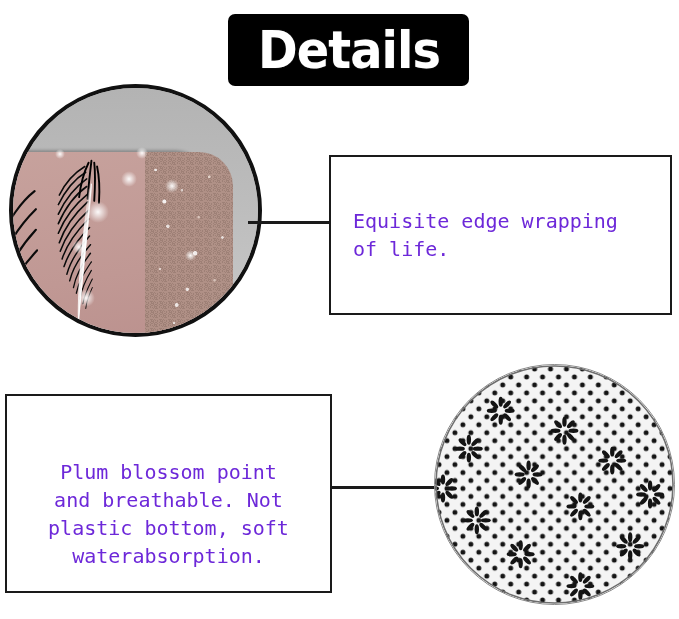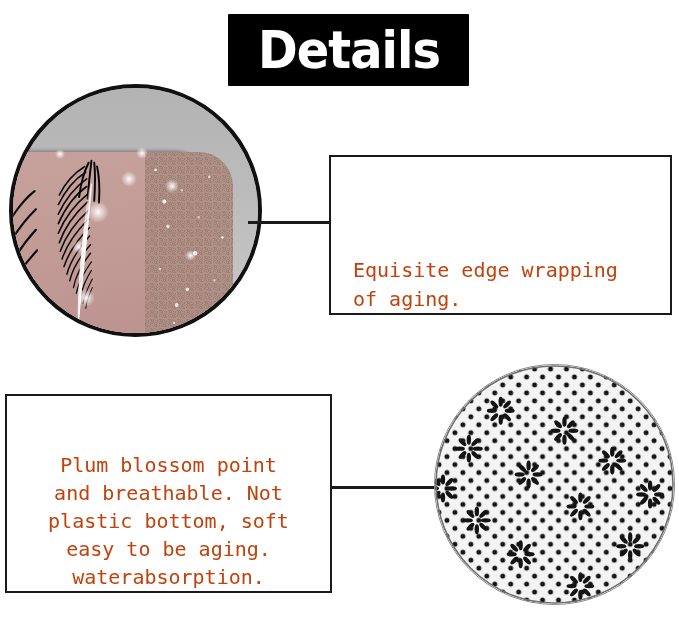--- a/index.html
+++ b/index.html
@@ -16,21 +16,21 @@
   }
 
   
   .title-banner {
     position: absolute;
     left: 228px;
     top: 14px;
     width: 241px;
     height: 72px;
     background: #000000;
-    border-radius: 1px;
+    border-radius: 7px;
     display: flex;
     align-items: center;
     justify-content: center;
   }
   .title-banner .title-text {
     color: #ffffff;
     font-family: "DejaVu Sans", sans-serif;
     font-weight: bold;
     font-size: 52px;
     letter-spacing: -1px;
@@ -133,22 +133,22 @@
     background: #f2f2f2;
   }
 
   
   .callout {
     position: absolute;
     box-sizing: border-box;
     border: 2px solid #1a1a1a;
     background: #ffffff;
     display: flex;
-    align-items: flex-end;
-    color: #c2410c;
+    align-items: center;
+    color: #6d28d9;
     font-family: "DejaVu Sans Mono", monospace;
   }
   #callout-edge {
     left: 329px;
     top: 155px;
     width: 343px;
     height: 160px;
     padding: 0 0 0 22px;
   }
   #callout-edge .callout-text {
@@ -260,30 +260,29 @@
   <span class="sparkle" style="left:26%; top:82%; width:18px; height:18px;"></span>
   <span class="sparkle" style="left:70%; top:66%; width:11px; height:11px;"></span>
   <span class="sparkle" style="left:17%; top:25%; width:10px; height:10px;"></span>
 </div>
 
 <div class="connector" id="connector-top"></div>
 
 <div class="callout" id="callout-edge">
   <div class="callout-text">
     <div>Equisite edge wrapping</div>
-    <div>of aging.</div>
+    <div>of life.</div>
   </div>
 </div>
 
 <div class="callout" id="callout-bottom">
   <div class="callout-text">
     <div>Plum blossom point</div>
     <div>and breathable. Not</div>
     <div>plastic bottom, soft</div>
-    <div>easy to be aging.</div>
     <div>waterabsorption.</div>
   </div>
 </div>
 
 <div class="connector" id="connector-bottom"></div>
 
 <div class="photo-circle" id="backing-closeup">
   <svg width="100%" height="100%" viewBox="0 0 240 240">
     <defs>
 

